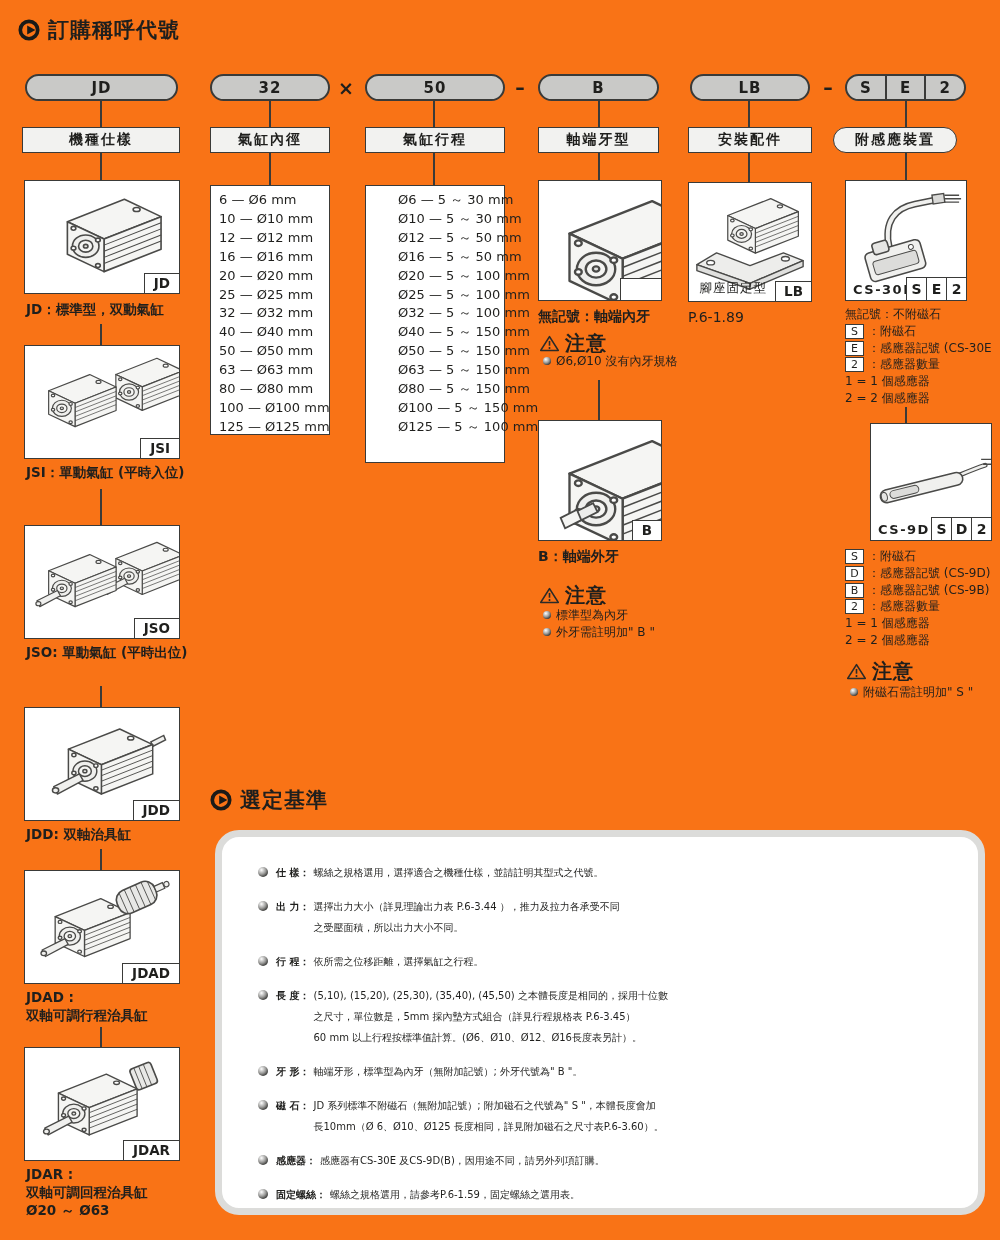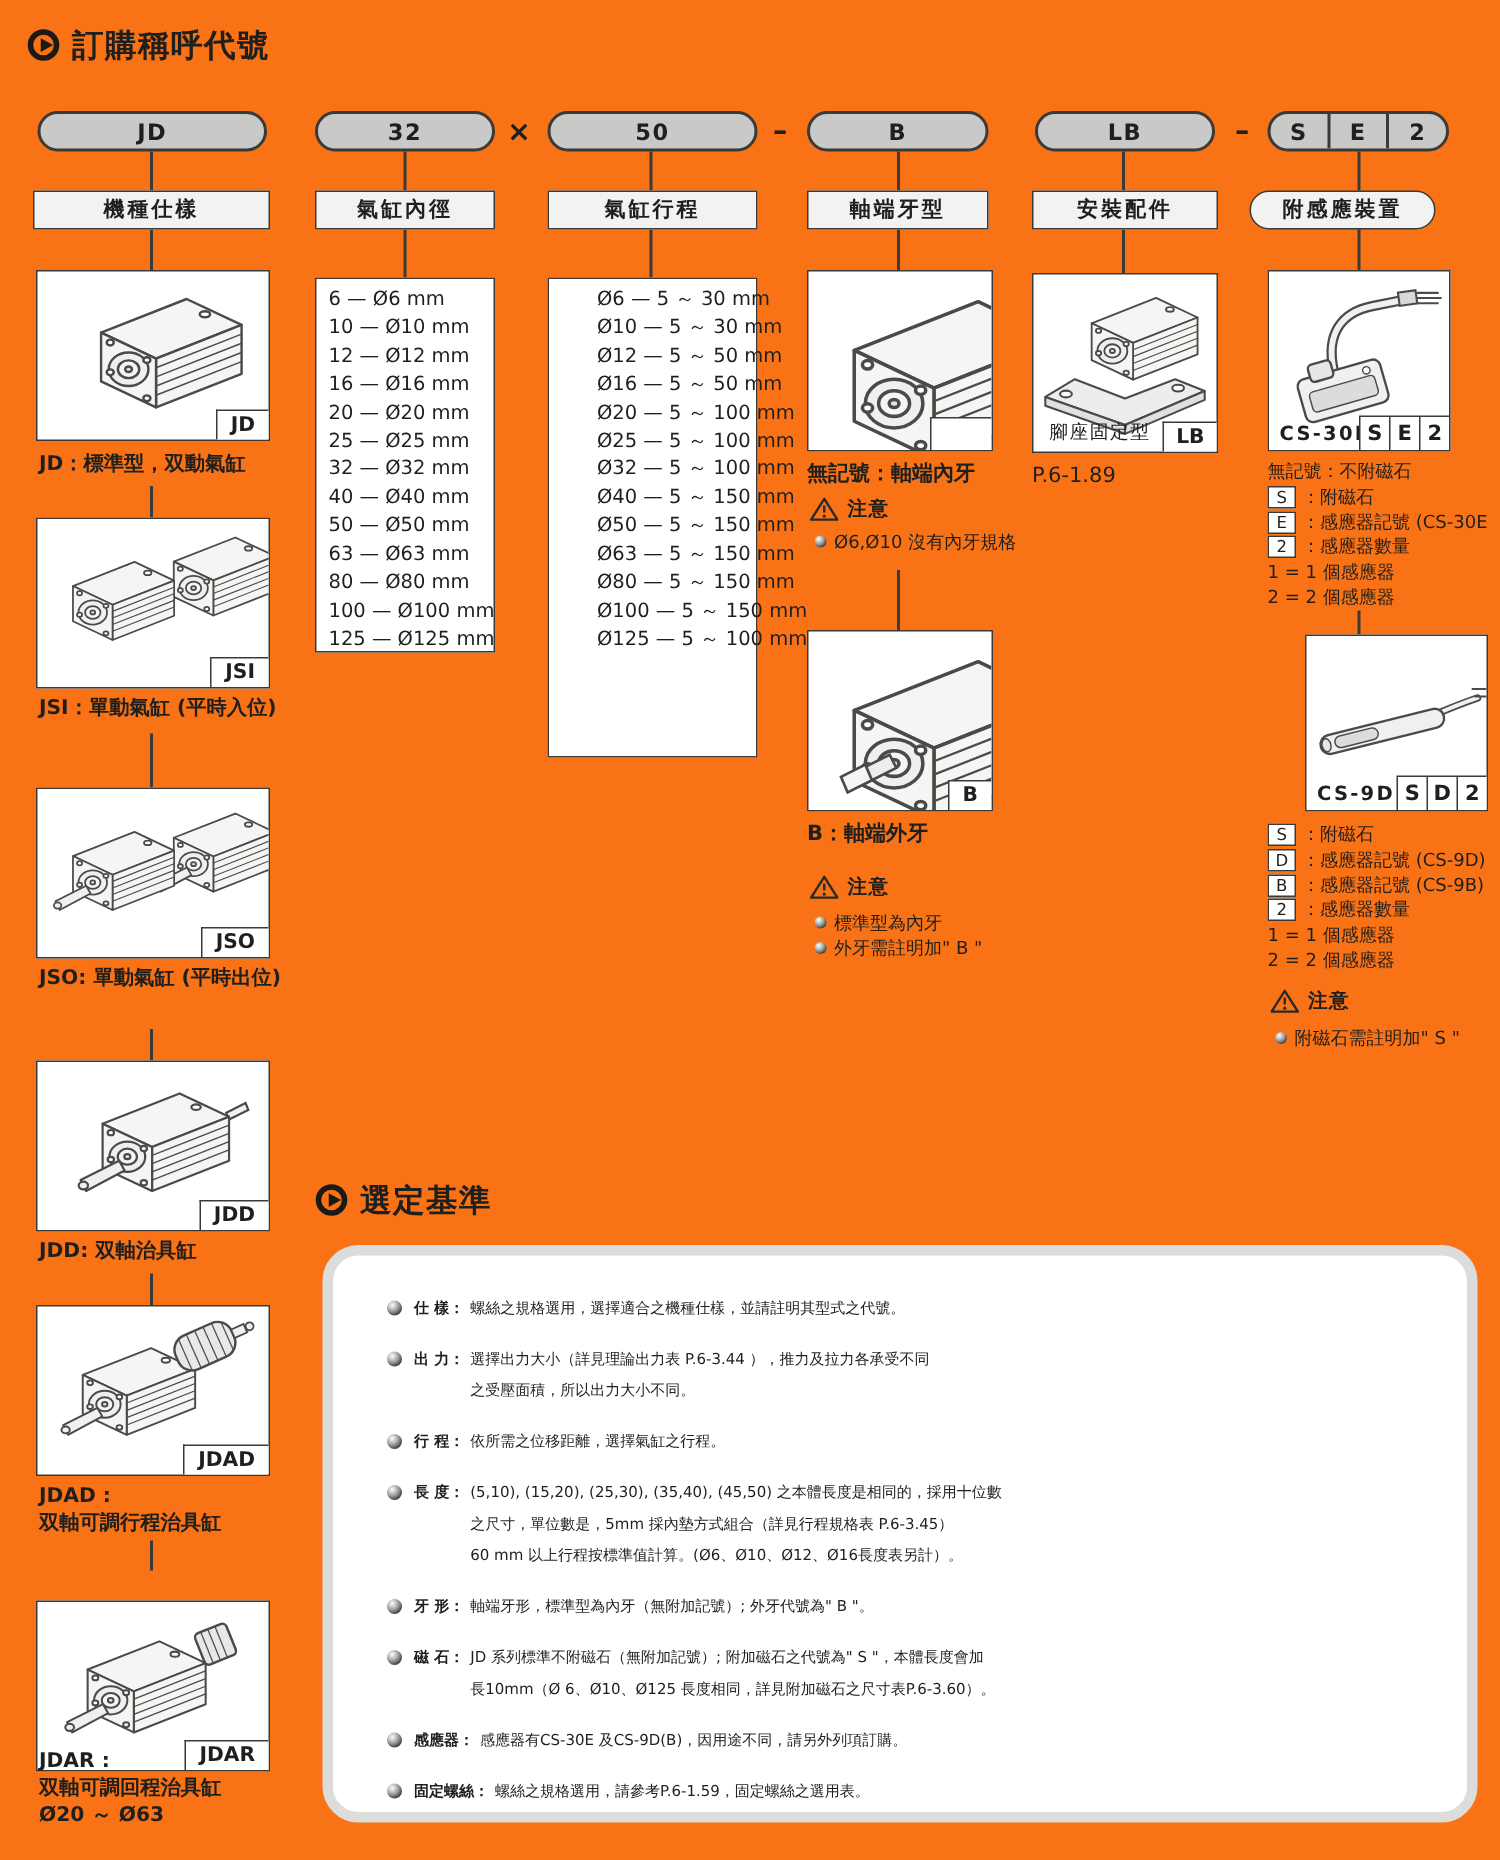--- a/index.html
+++ b/index.html
@@ -18,21 +18,21 @@
   .vline{position:absolute;width:1.6px;background:#3a3a38;}
   .imgbox{position:absolute;background:#fff;border:1.6px solid #3a3a38;box-sizing:border-box;}
   .imgbox svg.art{position:absolute;left:0;top:0;width:100%;height:100%;}
   .crop{overflow:hidden;}
   .tag{position:absolute;right:0;bottom:0;border-left:1.6px solid #3a3a38;border-top:1.6px solid #3a3a38;
        background:#fff;font-weight:bold;font-size:13.5px;padding:1px 9px;line-height:17px;}
   .tag-empty{position:absolute;right:0;bottom:0;width:40px;height:21px;border-left:1.6px solid #3a3a38;border-top:1.6px solid #3a3a38;background:#fff;}
   .mcap{position:absolute;font-weight:bold;font-size:13.5px;line-height:18px;white-space:pre-line;}
   .listbox{position:absolute;border:1.6px solid #3a3a38;background:#fff;box-sizing:border-box;
            padding:5px 0 0 8px;font-size:13px;line-height:18.9px;white-space:nowrap;}
-  .caution{position:absolute;display:flex;align-items:center;gap:6px;font-weight:bold;font-size:13px;letter-spacing:1px;}
+  .caution{position:absolute;display:flex;align-items:center;gap:6px;font-weight:bold;font-size:20px;letter-spacing:1px;}
   .cb-row{display:flex;align-items:flex-start;font-size:12px;line-height:17px;}
   .dot{display:inline-block;width:8px;height:8px;border-radius:50%;flex:0 0 8px;margin:4px 5px 0 1px;
        background:radial-gradient(circle at 35% 30%, #ffffff 0%, #9a9a98 45%, #2e2e2c 80%);}
   .slabel{position:absolute;left:7px;bottom:3px;font-weight:bold;font-size:13px;letter-spacing:1.5px;}
   .scells{position:absolute;right:0;bottom:0;display:flex;border-top:1.6px solid #3a3a38;background:#fff;}
   .scell{width:19px;height:22px;border-left:1.6px solid #3a3a38;display:flex;align-items:center;justify-content:center;
          font-weight:bold;font-size:14px;}
   .mlabel{position:absolute;right:44px;bottom:4px;font-size:12.5px;letter-spacing:1px;}
   .mtag{position:absolute;right:0;bottom:0;border-left:1.6px solid #3a3a38;border-top:1.6px solid #3a3a38;
         background:#fff;font-weight:bold;font-size:13.5px;padding:1px 8px;line-height:17px;}
@@ -206,21 +206,21 @@
         </g>
         <rect x="20" y="-3" width="9" height="6" stroke-width="1.2" fill="#f0f0ee"></rect>
         <circle cx="32" cy="0" r="2.6" stroke-width="1.2" fill="#f0f0ee"></circle>
       </g>
     </svg>
     <span class="tag">JDAD</span>
   </div>
   <div class="mcap" style="left:26px;top:988px;">JDAD :
 双軸可調行程治具缸</div>
 
-  <div class="imgbox" style="left:24px;top:1047px;width:156px;height:114px;margin-top:20px;">
+  <div class="imgbox" style="left:24px;top:1047px;width:156px;height:114px;">
     <svg class="art" viewBox="0 0 140 110">
       <g transform="translate(2,14) scale(0.84)">
           <use href="#cyl"></use>
           <use href="#rod"></use>
         </g>
       <g transform="translate(110,28) rotate(-22)" stroke="#4a4a48" fill="#e8e8e6">
         <rect x="-10" y="-11" width="22" height="22" rx="3" stroke-width="1.6"></rect>
         <g stroke-width="0.8" fill="none">
           <line x1="-5" y1="-11" x2="-5" y2="11"></line>
             <line x1="0" y1="-11" x2="0" y2="11"></line>
@@ -244,21 +244,21 @@
       <div class="li">25 — Ø25 mm</div>
       <div class="li">32 — Ø32 mm</div>
       <div class="li">40 — Ø40 mm</div>
       <div class="li">50 — Ø50 mm</div>
       <div class="li">63 — Ø63 mm</div>
       <div class="li">80 — Ø80 mm</div>
       <div class="li">100 — Ø100 mm</div>
       <div class="li">125 — Ø125 mm</div>
     </div>
 
-  <div class="listbox" style="left:365px;top:185px;width:140px;height:320px;padding-left:32px;">
+  <div class="listbox" style="left:365px;top:185px;width:140px;height:278px;padding-left:32px;">
 
   <div class="li">Ø6 — 5 ～ 30 mm</div>
       <div class="li">Ø10 — 5 ～ 30 mm</div>
       <div class="li">Ø12 — 5 ～ 50 mm</div>
       <div class="li">Ø16 — 5 ～ 50 mm</div>
       <div class="li">Ø20 — 5 ～ 100 mm</div>
       <div class="li">Ø25 — 5 ～ 100 mm</div>
       <div class="li">Ø32 — 5 ～ 100 mm</div>
       <div class="li">Ø40 — 5 ～ 150 mm</div>
       <div class="li">Ø50 — 5 ～ 150 mm</div>

